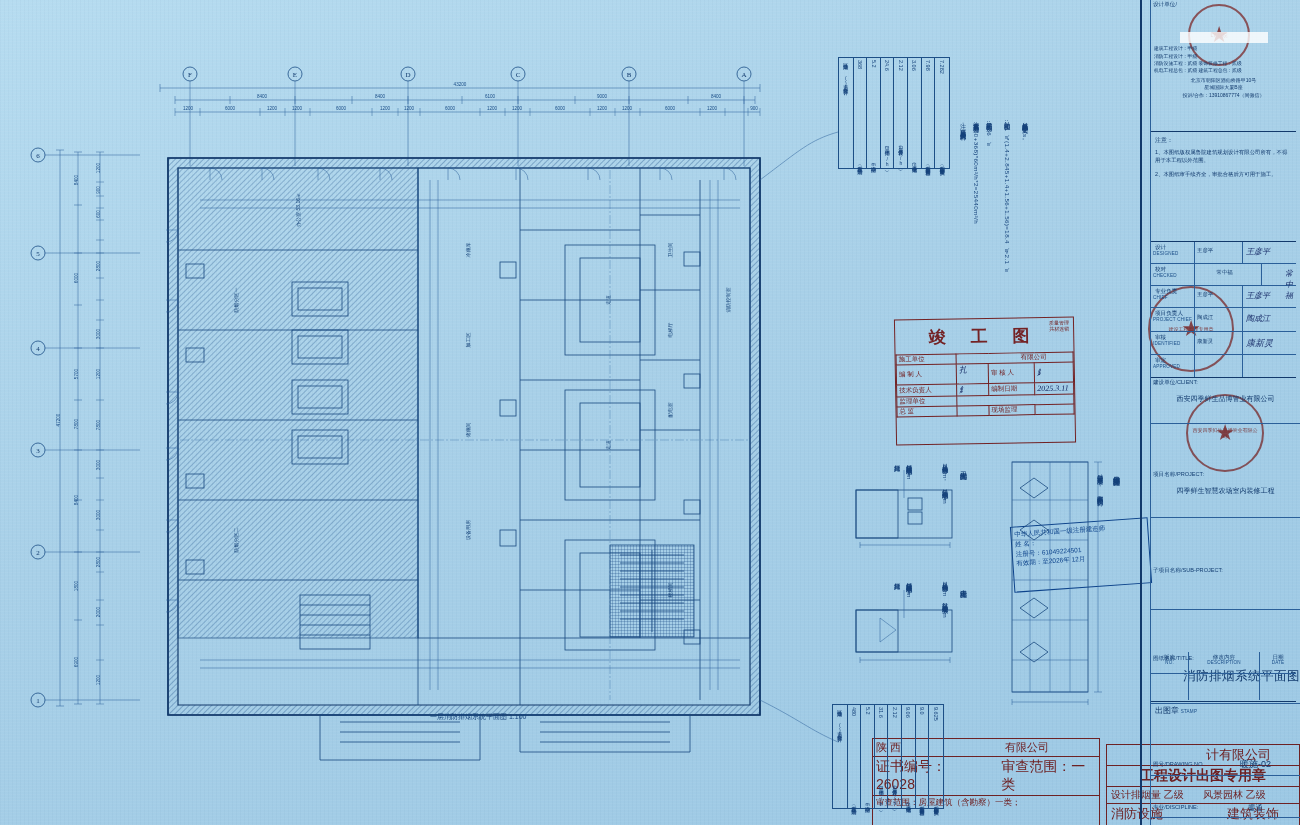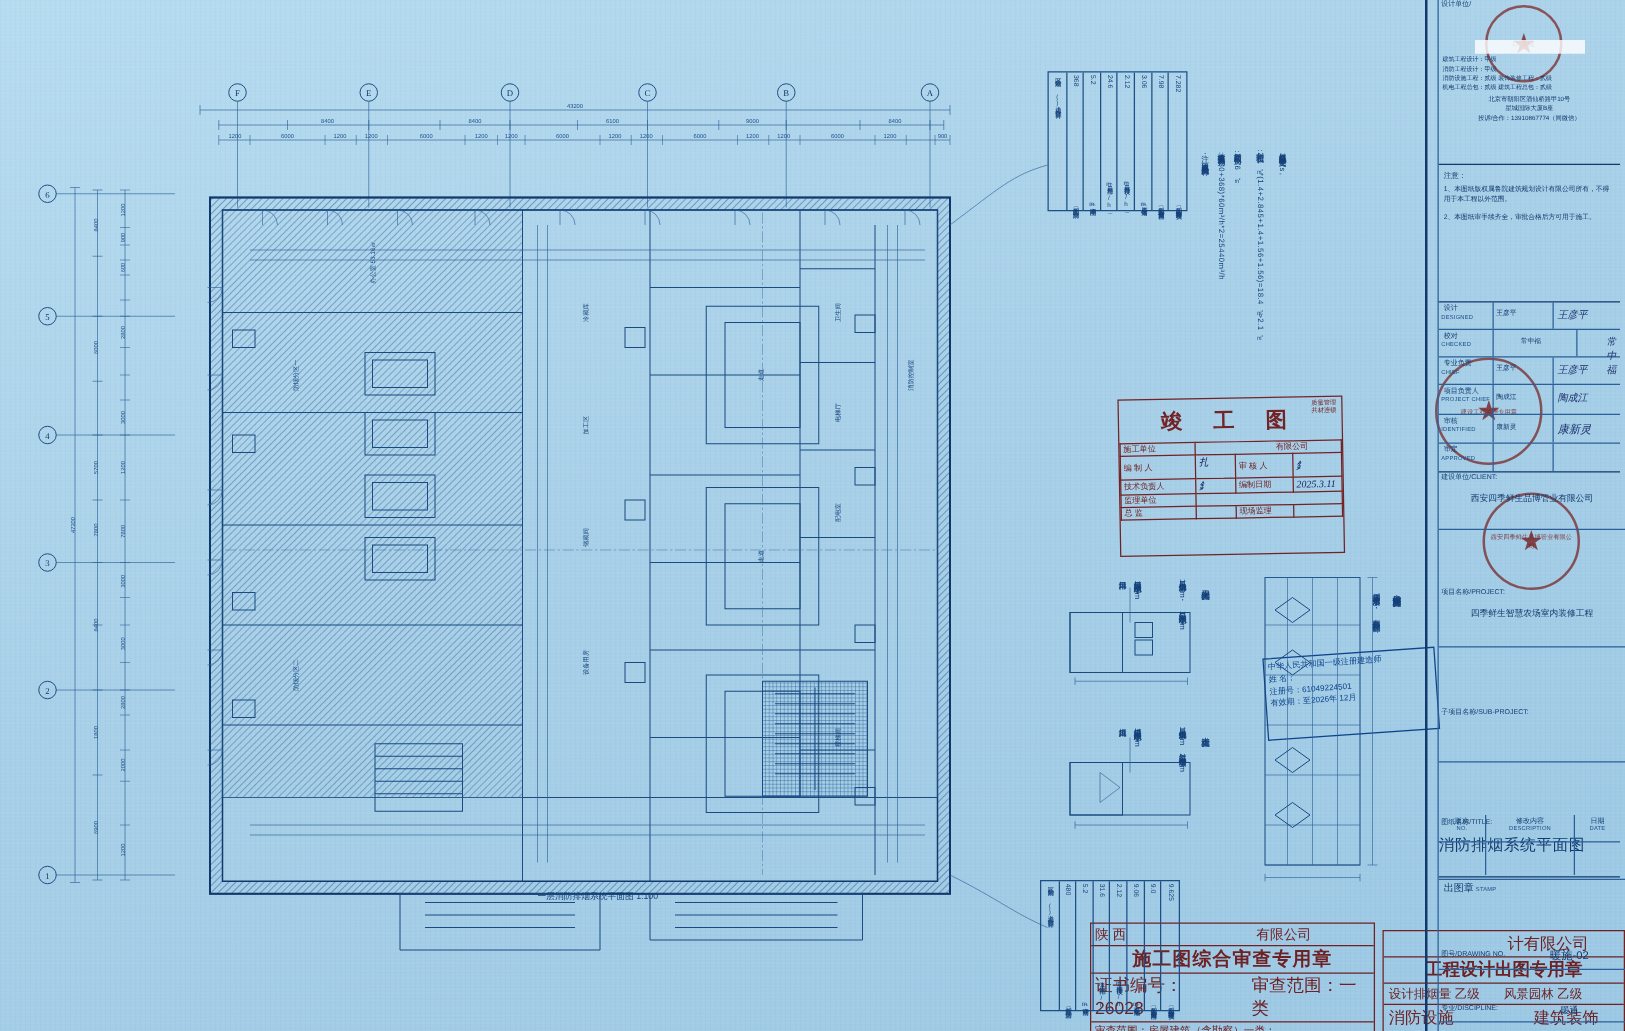--- a/index.html
+++ b/index.html
@@ -542,21 +542,20 @@
       <span>姓  名：</span><span class="redact" style="width:46px;height:7px;"></span>
     </div>
     <div>注册号：61049224501</div>
     <div>有效期：至2026年 12月</div>
   </div>
 
   <div class="redstamp" style="left:872px; top:738px; width:228px; height:88px;">
     <div style="border-bottom:1.4px solid #b02a28; padding:1px 3px; font-size:11px; white-space:nowrap;">
       <span>陕 西</span><span class="redact" style="width:104px;height:11px;"></span><span>有限公司</span>
     </div>
-    <div style="border-bottom:1.4px solid #b02a28; text-align:center; font-size:15px; font-weight:bold; letter-spacing:1px; padding:1px 0;">施工图综合审查专用章</div>
     <div style="display:flex; border-bottom:1.2px solid #b02a28; font-size:14px; padding:1px 3px; gap:20px;">
       <span><span>证书编号：</span><span>26028</span></span>
       <span><span>审查范围：</span><span>一类</span></span>
     </div>
     <div style="font-size:8.5px; padding:1px 3px;">审查范围：房屋建筑（含勘察）一类；</div>
   </div>
 
   <div id="titleblock">
     <div class="tb-inner">
 
@@ -645,21 +644,21 @@
         <div style="font-size:7px; text-align:center; padding-top:8px;">四季鲜生智慧农场室内装修工程</div>
       </div>
 
       <div class="tb-sec tb-row" style="top:472px; height:44px;">
         <div class="tb-lbl">子项目名称/SUB-PROJECT:</div>
         <div style="font-size:7px; text-align:center; padding-top:8px;"></div>
       </div>
 
       <div class="tb-sec tb-row" style="top:516px; height:50px;">
         <div class="tb-lbl">图纸名称/TITLE:</div>
-        <div style="font-size:12.5px; text-align:left; padding-top:6px; letter-spacing:.5px;">消防排烟系统平面图</div>
+        <div style="font-size:12.5px; text-align:right; padding-top:6px; letter-spacing:.5px;">消防排烟系统平面图</div>
       </div>
 
       <div class="tb-sec tb-row" style="top:566px; height:22px; display:flex; align-items:center;">
         <span class="tb-lbl" style="width:60px;">图号/DRAWING NO.</span>
         <span style="flex:1; text-align:center; font-size:9px;">暖施-02</span>
       </div>
 
       <div class="tb-sec tb-row" style="top:588px; height:20px; display:flex; align-items:center;">
         <span class="tb-lbl" style="width:60px;">专业/DISCIPLINE:</span>
         <span style="flex:1; text-align:center; font-size:7px;">暖通</span>

